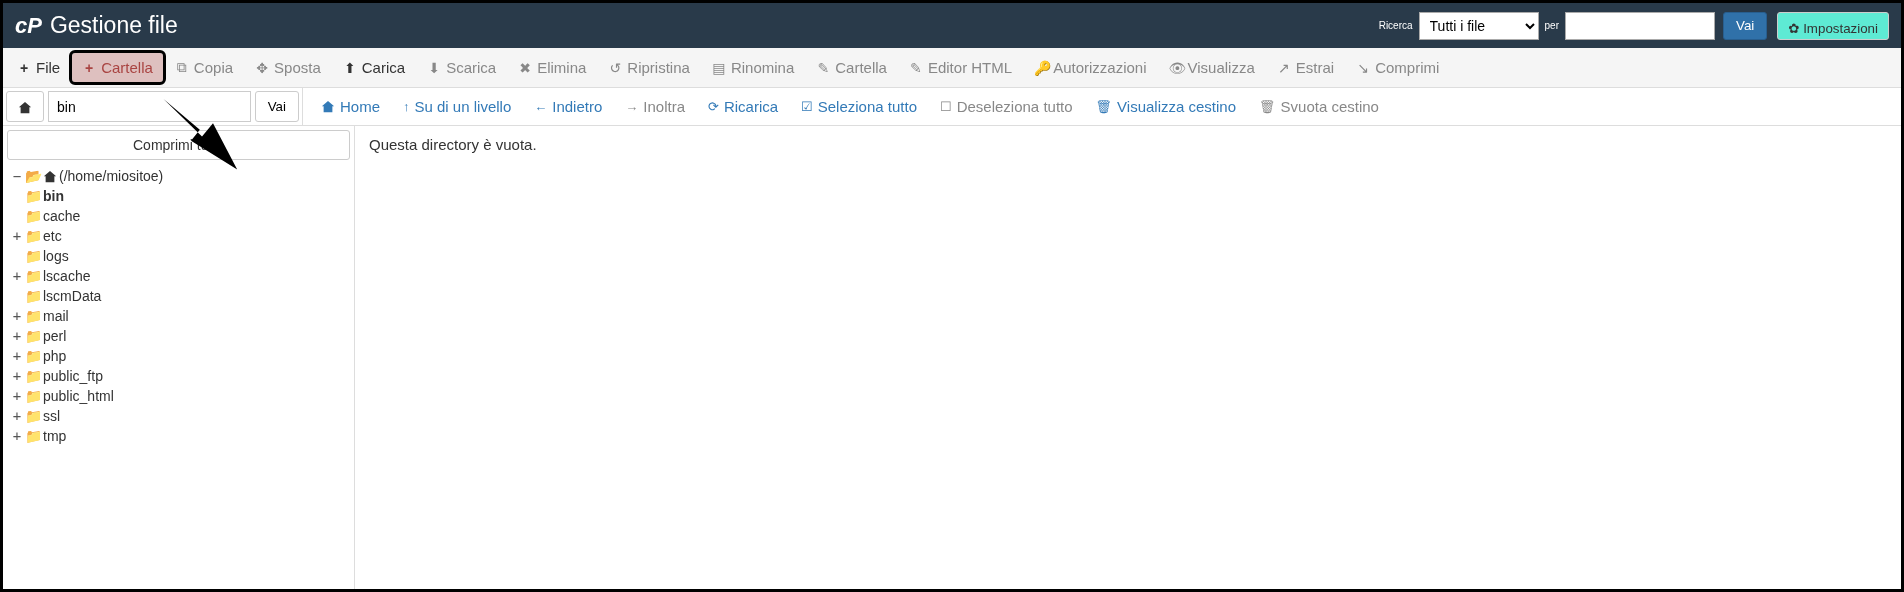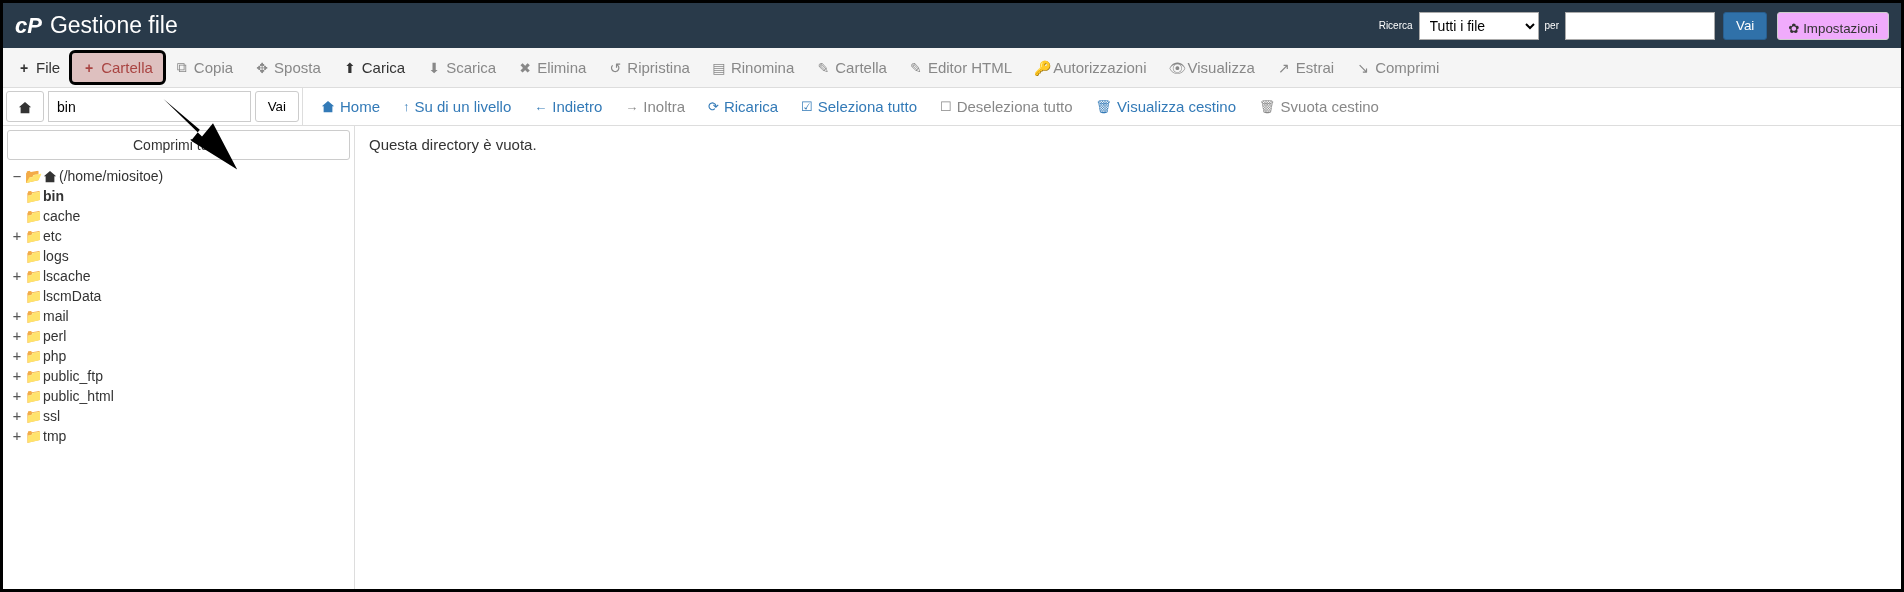--- a/index.html
+++ b/index.html
@@ -7,21 +7,21 @@
 
 
 .header { background: #293a4a; color: #fff; height: 45px; display: flex; align-items: center; padding: 0 12px; }
 .header .logo { font-size: 22px; font-weight: bold; font-style: italic; margin-right: 8px; }
 .header .title { font-size: 23px; font-weight: 300; }
 .header .spacer { flex: 1; }
 .header .search-label { margin: 0 6px; font-size: 10px; }
 .header select { height: 28px; background: #fff; border: 1px solid #aaa; padding: 0 20px 0 6px; font-size: 14px; min-width: 120px; }
 .header input[type="text"] { height: 28px; width: 150px; border: 1px solid #aaa; padding: 0 6px; }
 .header .go-btn { background: #3071a9; color: #fff; border: 1px solid #285e8e; height: 28px; padding: 0 12px; margin-left: 8px; cursor: pointer; border-radius: 3px; }
-.header .settings-btn { background: #f0abfc; color: #333; border: 1px solid #ccc; height: 28px; padding: 8px 10px; margin-left: 10px; cursor: pointer; border-radius: 3px; }
+.header .settings-btn { background: #5eead4; color: #333; border: 1px solid #ccc; height: 28px; padding: 8px 10px; margin-left: 10px; cursor: pointer; border-radius: 3px; }
 
 
 .toolbar { background: #f5f5f5; border-bottom: 1px solid #ddd; height: 40px; display: flex; align-items: center; padding: 0 4px; gap: 2px; }
 .toolbar .tbtn { display: flex; align-items: center; gap: 5px; padding: 6px 10px; color: #888; cursor: pointer; border-radius: 3px; font-size: 15px; }
 .toolbar .tbtn.active { color: #333; }
 .toolbar .tbtn.carica { color: #333; }
 .toolbar .tbtn .icon { font-size: 14px; width: 14px; display: inline-block; text-align: center; }
 .toolbar .file-btn .icon-plus { color: #333; font-weight: bold; }
 .toolbar .cartella-btn { background: rgba(169, 68, 66, 0.3); outline: 3px solid #000; }
 .toolbar .cartella-btn .icon-plus { color: #a94442; font-weight: bold; }

